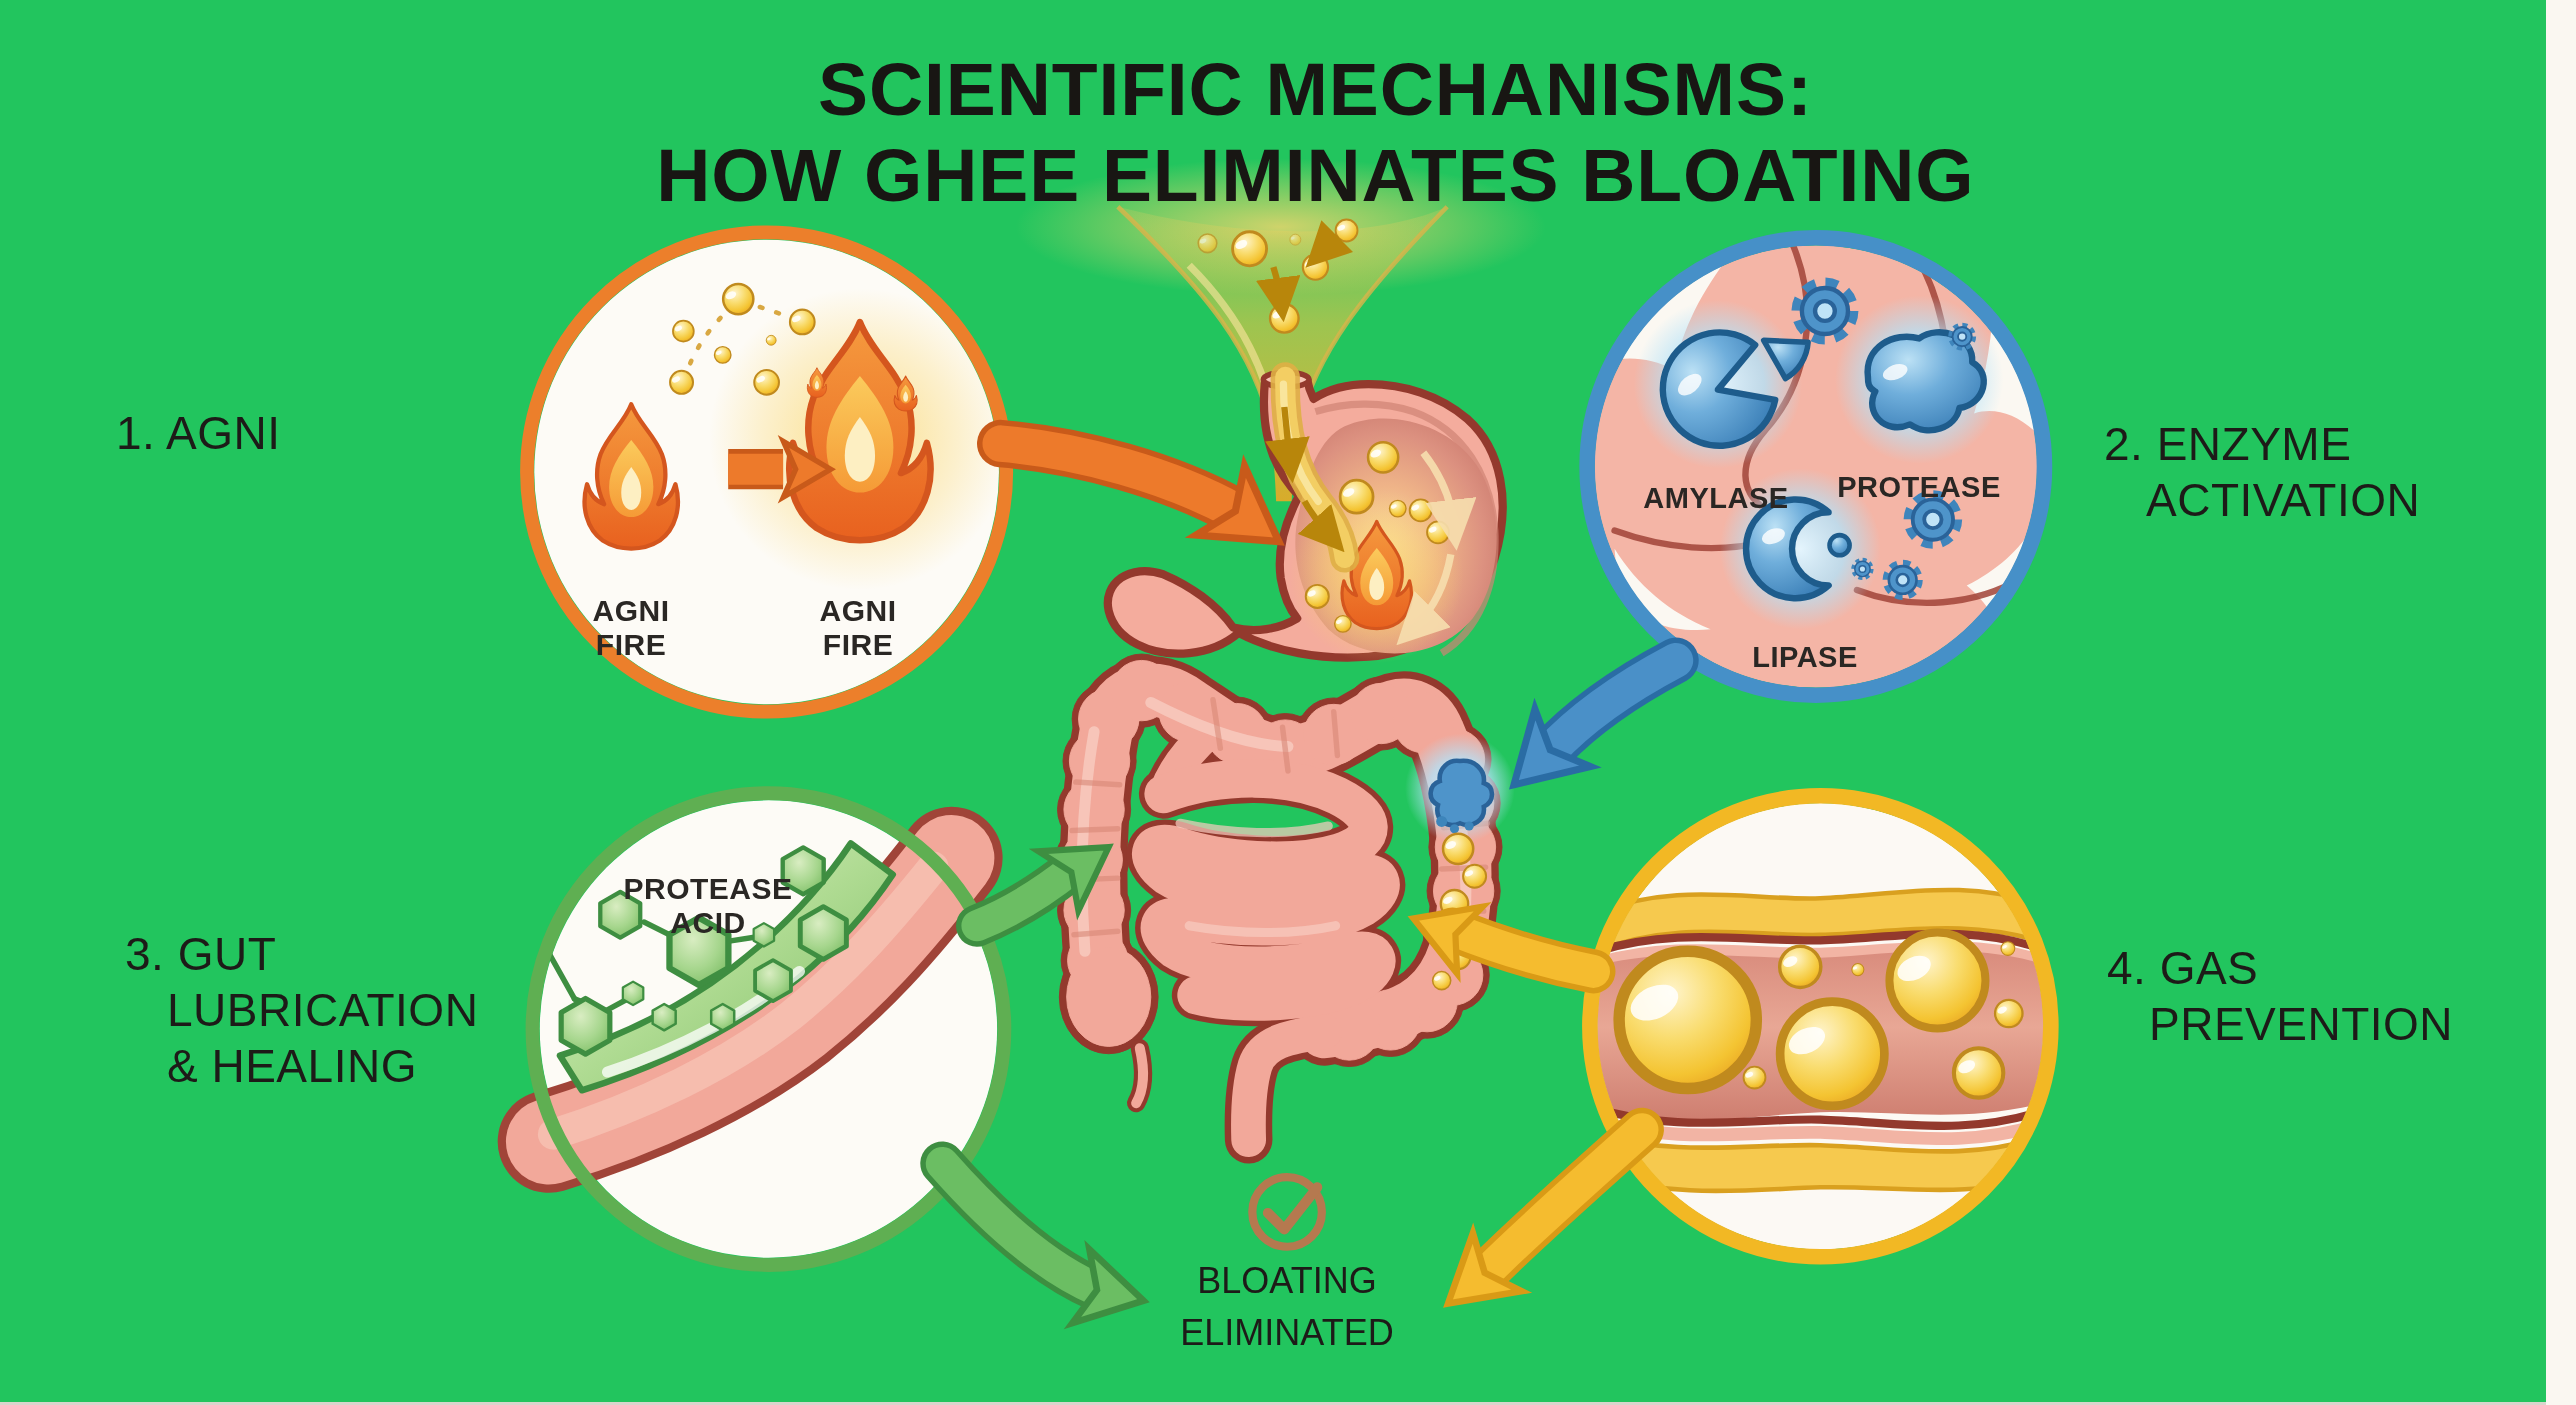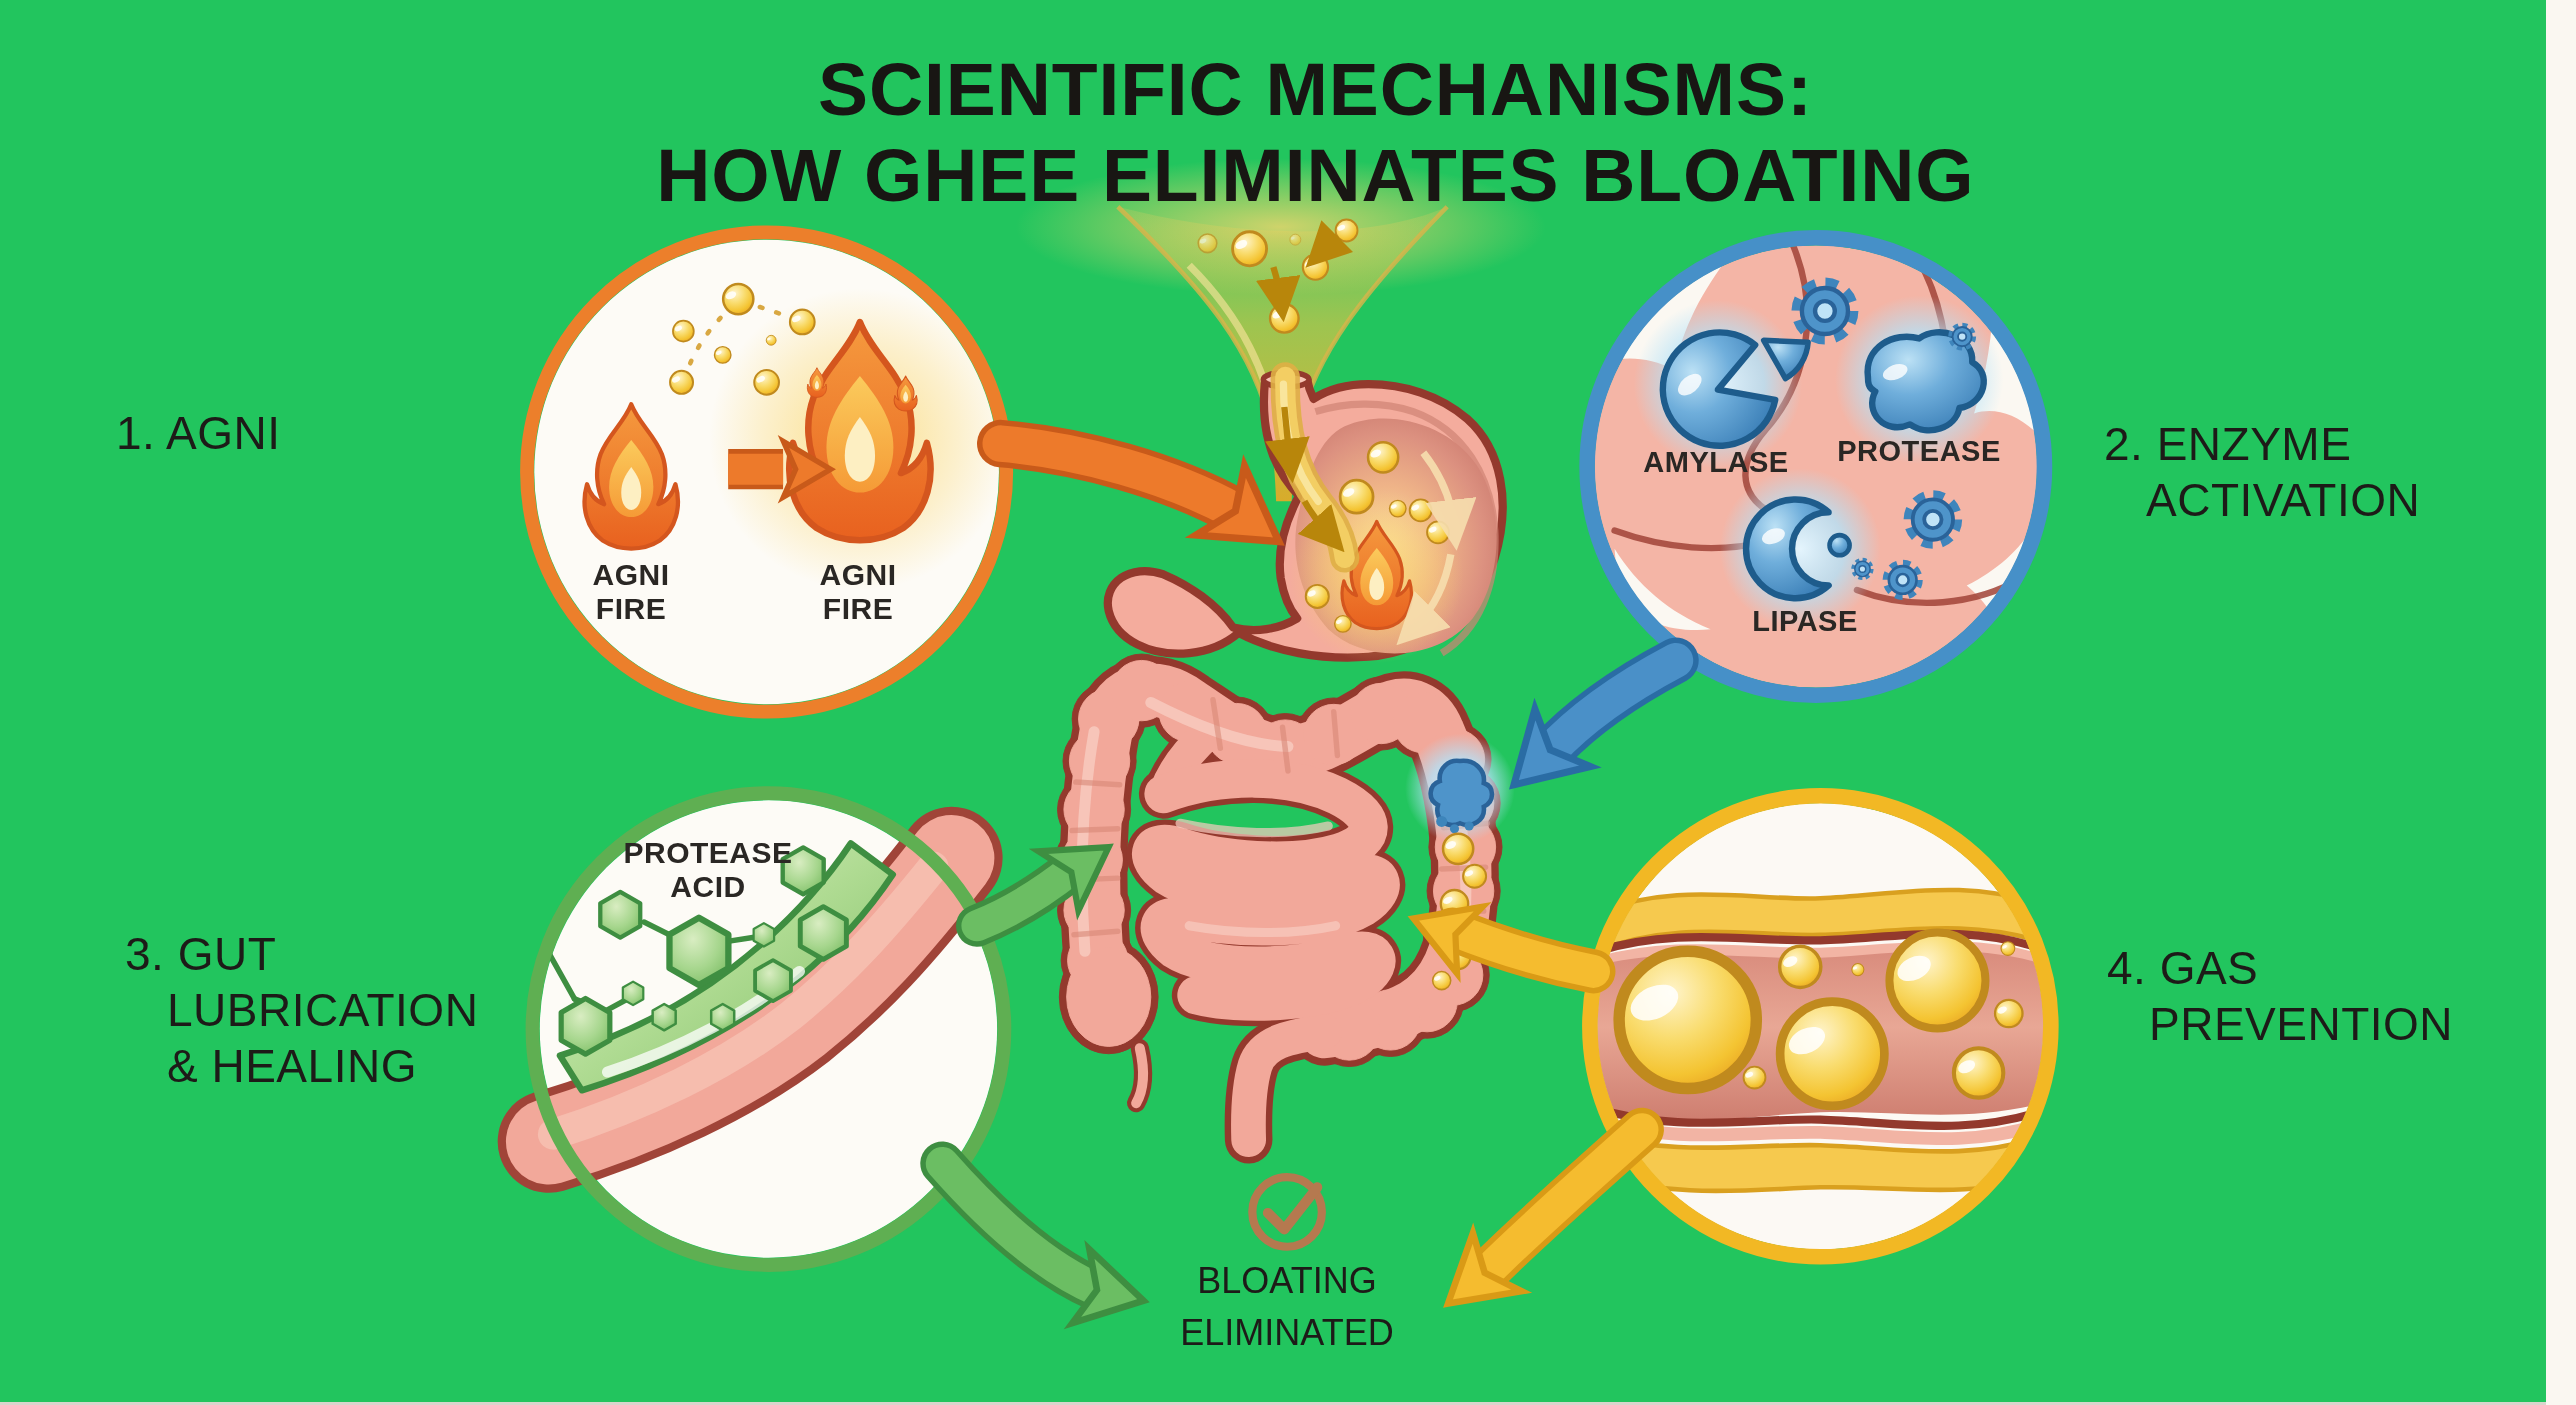--- a/index.html
+++ b/index.html
@@ -8,21 +8,21 @@
   svg.art{position:absolute;left:0;top:0;}
   .title{position:absolute;left:27.4px;top:46px;width:2576px;text-align:center;
          font-weight:800;font-size:75px;line-height:86px;color:#181613;letter-spacing:0.9px;}
   .mech-label{position:absolute;font-size:46px;font-weight:400;line-height:56px;
               color:#1D1B18;letter-spacing:0.5px;white-space:nowrap;}
   .mech-label .ind{padding-left:42px;}
   .result-label{position:absolute;left:1287px;top:1255px;transform:translateX(-50%);
                 text-align:center;font-size:36px;font-weight:400;line-height:52px;
                 color:#1D1B18;white-space:nowrap;}
   .cap{position:absolute;transform:translateX(-50%);text-align:center;font-size:30px;
-       font-weight:800;line-height:34px;color:#2A2724;letter-spacing:0.5px;white-space:nowrap;}
+       font-weight:800;line-height:34px;color:#2A2724;letter-spacing:0.5px;white-space:nowrap;margin-top:36px;}
   .cap.single{font-size:29px;}
   .bottom-edge{position:absolute;left:0;bottom:0;width:100%;height:2.7px;background:#D9D5CD;}
 </style>
 </head>
 <body>
 
 <div class="canvas">
 
 <svg class="art" width="2576" height="1405" viewBox="0 0 2816 1536">
   <defs>

